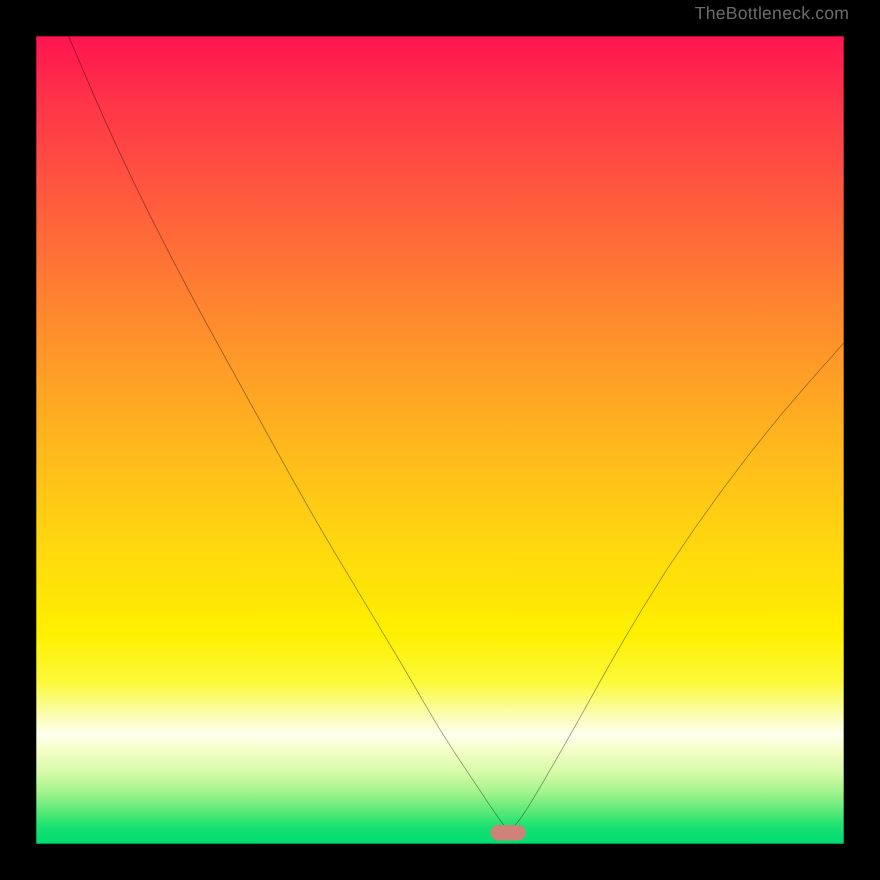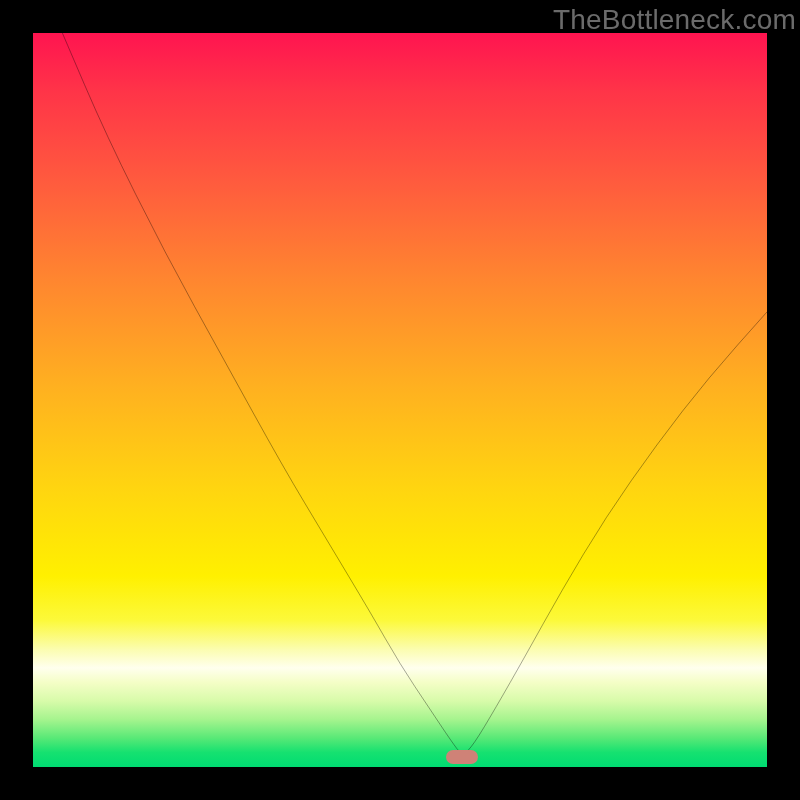--- a/index.html
+++ b/index.html
@@ -40,23 +40,23 @@
       #d8fbaa 91%,
       #a6f48e 93.5%,
       #5ae977 96%,
       #16e170 98%,
       #00dc72 100%
     );
   }
   .watermark {
     position: absolute;
     top: 4px;
-    right: 4px;
+    right: 28px;
     color: #6b6b6b;
-    font-size: 28px;
+    font-size: 16px;
     font-weight: 500;
     letter-spacing: 0.2px;
     user-select: none;
   }
   svg.curve {
     position: absolute;
     inset: 0;
     width: 100%;
     height: 100%;
     overflow: visible;

